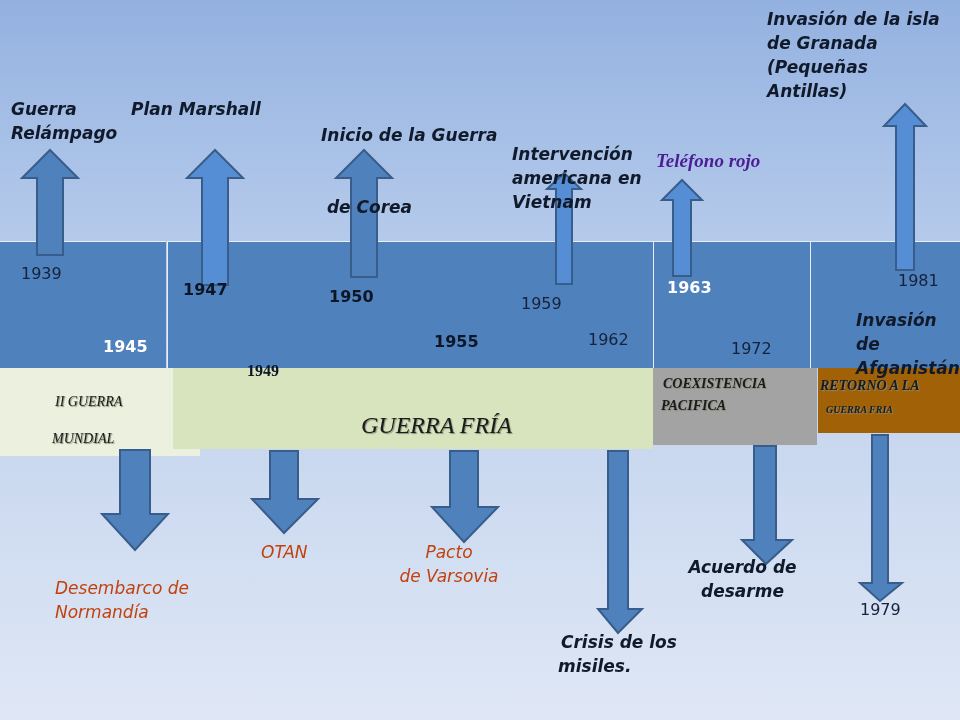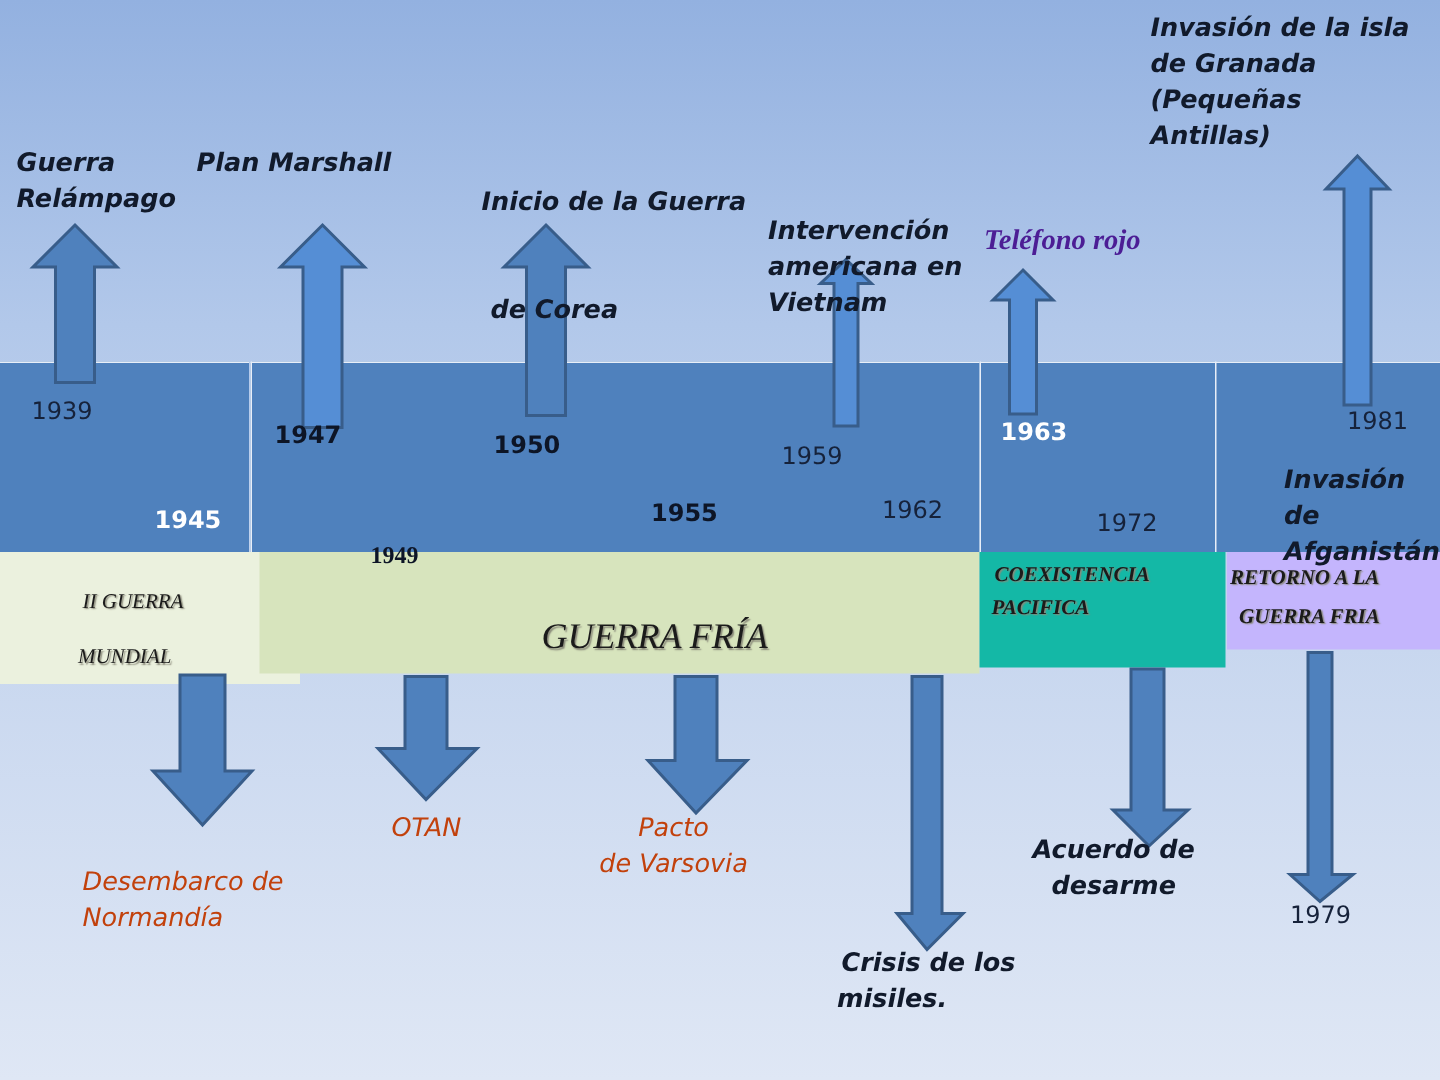--- a/index.html
+++ b/index.html
@@ -35,27 +35,27 @@
   <div class="band-cell sep" style="left:810px; width:150px;"></div>
 </div>
 
 <div class="abs" style="left:0; top:368px; width:200px; height:88px; background:#ebf1de;">
   <div class="period" style="left:55px; top:26px; font-size:14px;">II GUERRA</div>
   <div class="period" style="left:52px; top:63px; font-size:14px;">MUNDIAL</div>
 </div>
 <div class="abs" style="left:173px; top:368px; width:480px; height:81px; background:#d7e4bd;">
   <div class="period" style="left:188px; top:44px; font-size:24px;">GUERRA FRÍA</div>
 </div>
-<div class="abs" style="left:653px; top:368px; width:164px; height:77px; background:#14b8a6;">
+<div class="abs" style="left:653px; top:368px; width:164px; height:77px; background:#a3a3a3;">
   <div class="period" style="left:10px; top:8px; font-size:14px; font-weight:bold;">COEXISTENCIA</div>
   <div class="period" style="left:8px; top:30px; font-size:14px; font-weight:bold;">PACIFICA</div>
 </div>
-<div class="abs" style="left:818px; top:368px; width:142px; height:65px; background:#c4b5fd;">
+<div class="abs" style="left:818px; top:368px; width:142px; height:65px; background:#a16207;">
   <div class="period" style="left:2px; top:10px; font-size:14px; font-weight:bold;">RETORNO A LA</div>
-  <div class="period" style="left:8px; top:36px; font-size:14px; font-weight:bold;">GUERRA FRIA</div>
+  <div class="period" style="left:8px; top:36px; font-size:10px; font-weight:bold;">GUERRA FRIA</div>
 </div>
 
 <svg class="arrow" style="left:20px; top:148px;" width="60" height="110">
   <polygon points="30,2 58,30 43,30 43,107 17,107 17,30 2,30" fill="#4f81bd" stroke="#385d8a" stroke-width="2"></polygon>
 </svg>
 
 <svg class="arrow" style="left:185px; top:148px;" width="60" height="140">
   <polygon points="30,2 58,30 43,30 43,137 17,137 17,30 2,30" fill="#558ed5" stroke="#385d8a" stroke-width="2"></polygon>
 </svg>
 

